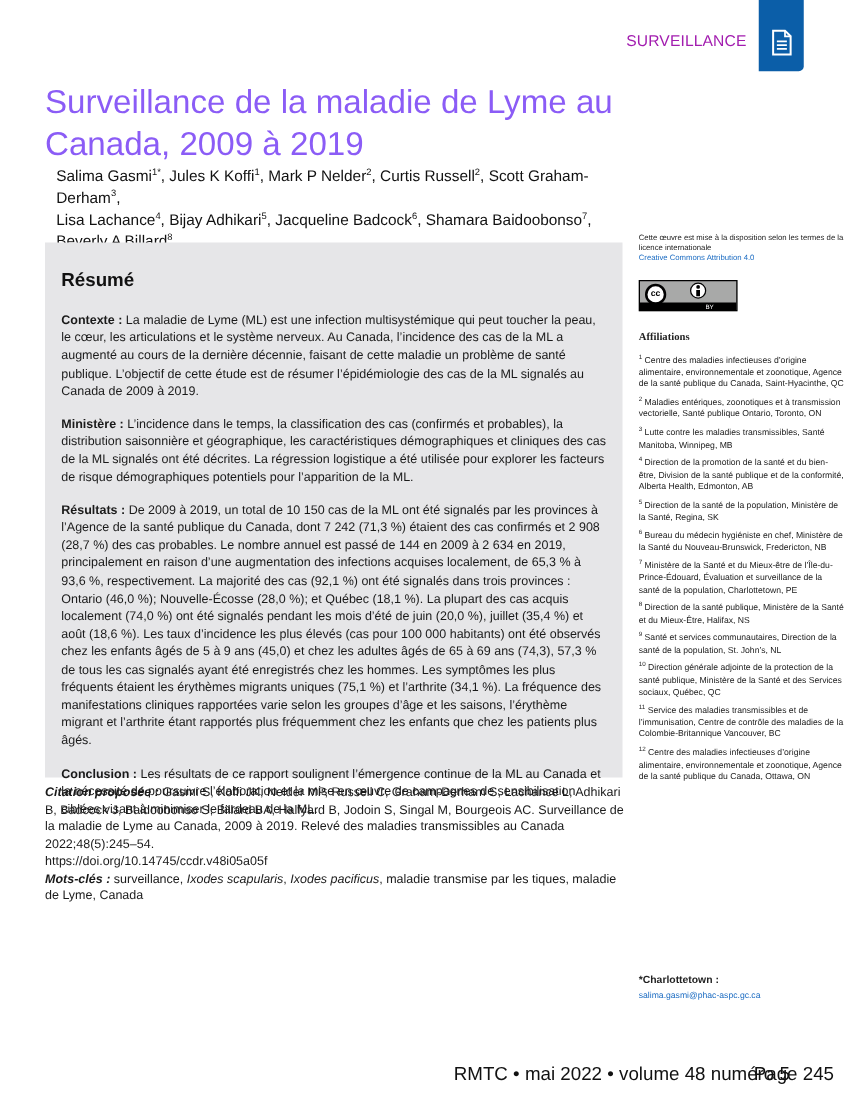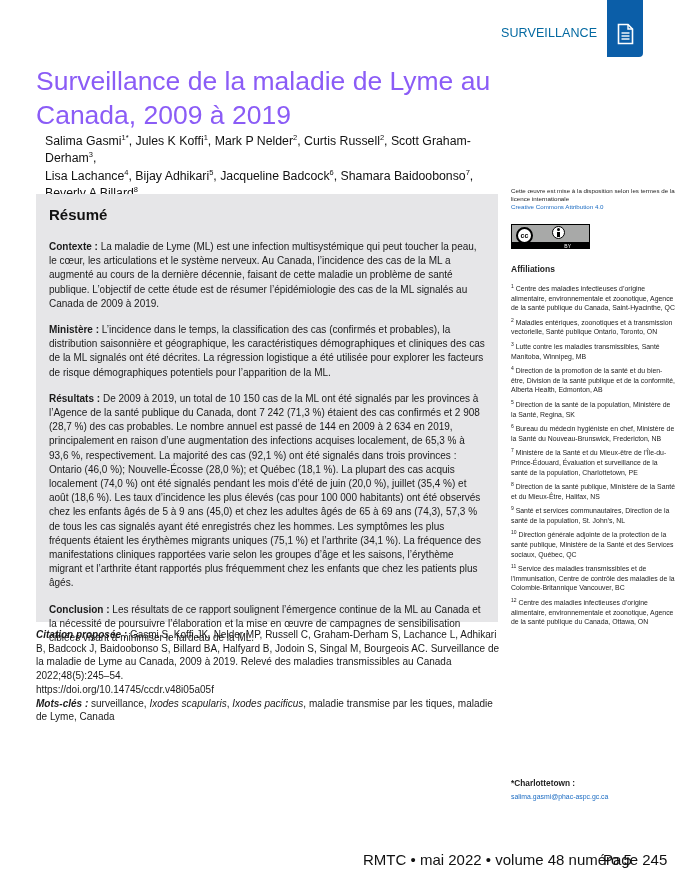--- a/index.html
+++ b/index.html
@@ -1,41 +1,41 @@
 <!DOCTYPE html>
 <html><head>
   <meta charset="utf-8">
   <style>
     * { box-sizing: border-box; margin: 0; padding: 0; }
     html, body { width: 690px; height: 893px; background: #ffffff; overflow: hidden; }
     body { position: relative; font-family: "Liberation Sans", "DejaVu Sans", sans-serif; color: #1a1a1a; }
 
     .header-label {
       position: absolute; top: 26px; left: 501px;
-      font-size: 12.5px; color: #0369a1; letter-spacing: 0.1px;
+      font-size: 12.5px; color: #a21caf; letter-spacing: 0.1px;
     }
     .header-tab {
       position: absolute; top: 0; left: 607px; width: 36px; height: 57px;
       background: #0b5ea8; border-bottom-right-radius: 4px;
       display: flex; align-items: center; justify-content: center; padding-top: 10px;
     }
 
     .title {
       position: absolute; top: 64px; left: 36px; width: 470px;
       font-size: 26.5px; line-height: 34px; font-weight: normal; color: #8b5cf6;
     }
     .authors {
       position: absolute; top: 133px; left: 45px; width: 470px;
       font-size: 12.3px; line-height: 17.3px; color: #111;
     }
     .authors sup { font-size: 7.5px; vertical-align: 5px; line-height: 0; }
 
     .abstract {
       position: absolute; top: 194px; left: 36px; width: 462px; height: 428px;
-      background: #e6e6e8; padding: 10px 11px 0 13px;
+      background: #e6e6e8; padding: 20px 11px 0 13px;
     }
     .abstract h2 {
       font-size: 15px; font-weight: bold; margin-top: 2px; margin-bottom: 17px; color: #111;
     }
     .abstract p {
       font-size: 10px; line-height: 14.2px; color: #1a1a1a; margin-bottom: 12px;
     }
     .abstract p b { font-weight: bold; }
 
     .citation {
@@ -65,21 +65,21 @@
       background: #fff; border: 1.5px solid #000;
     }
     .cc-badge .by-circle::before {
       content: ""; position: absolute; left: 3.5px; top: 1px; width: 3px; height: 3px; border-radius: 50%; background: #000;
     }
     .cc-badge .by-circle::after {
       content: ""; position: absolute; left: 3.5px; top: 4.5px; width: 3px; height: 5px; background: #000;
     }
 
     .aff-title {
-      top: 264px; font-size: 8.5px; font-weight: bold; color: #222;
+      top: 264px; font-size: 8.5px; font-weight: bold; color: #222; font-family: Liberation Serif, serif;
     }
     .aff-list { top: 284px; }
     .aff-item {
       font-size: 6.9px; line-height: 9.6px; color: #222; margin-bottom: 5px;
     }
     .aff-item sup { font-size: 5px; vertical-align: 3px; line-height: 0; }
 
     .corr-title {
       top: 778px; font-size: 8.3px; font-weight: bold; color: #222;
     }

